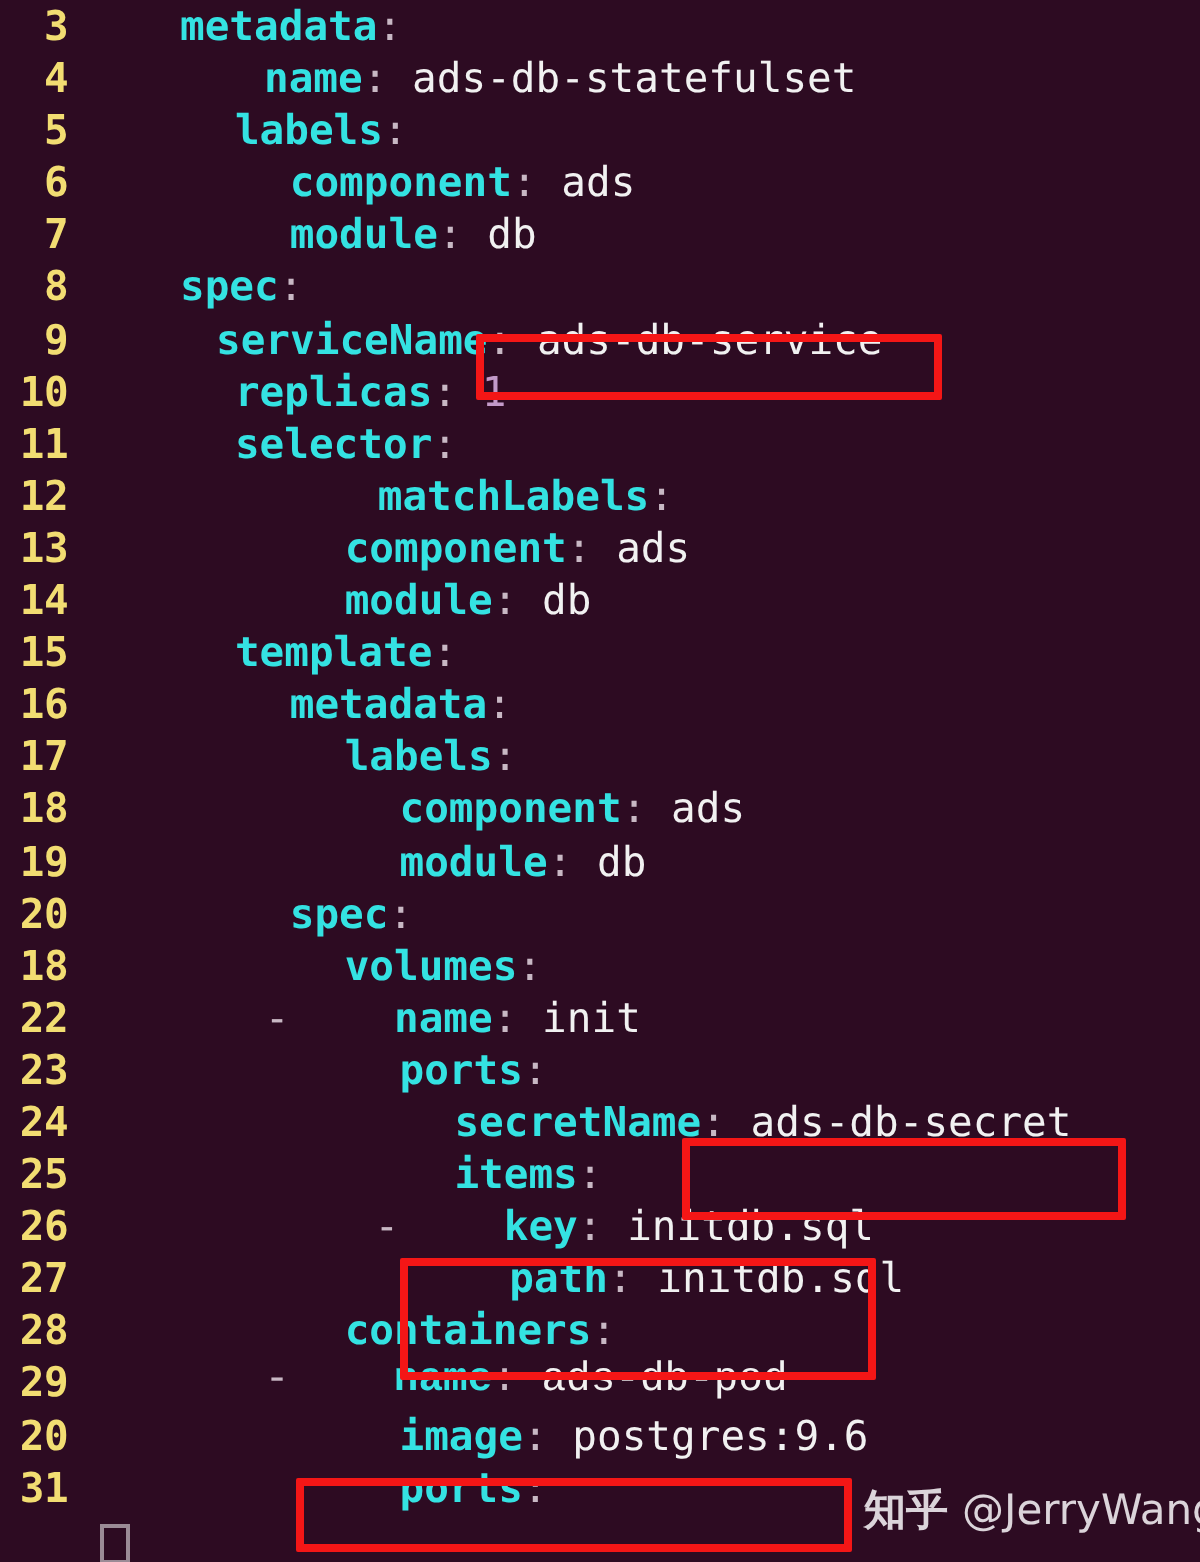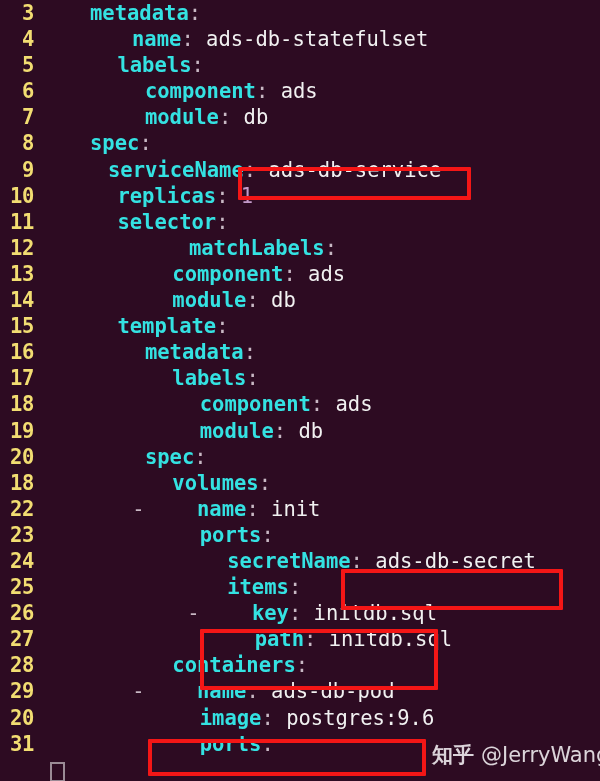--- a/index.html
+++ b/index.html
@@ -113,21 +113,21 @@
       <div class="code-line"><span class="lineno">19</span><span class="linetext" style="left: 159.76px;"><span class="k">module</span><span class="p">:</span><span class="v"> db</span></span></div>
       <div class="code-line"><span class="lineno">20</span><span class="linetext" style="left: 104.88px;"><span class="k">spec</span><span class="p">:</span></span></div>
       <div class="code-line"><span class="lineno">18</span><span class="linetext" style="left: 132.32px;"><span class="k">volumes</span><span class="p">:</span></span></div>
       <div class="code-line"><span class="lineno">22</span><span class="linetext" style="left: 132.32px;"><span class="p">- </span><span class="k">name</span><span class="p">:</span><span class="v"> init</span></span></div>
       <div class="code-line"><span class="lineno">23</span><span class="linetext" style="left: 159.76px;"><span class="k">ports</span><span class="p">:</span></span></div>
       <div class="code-line"><span class="lineno">24</span><span class="linetext" style="left: 187.2px;"><span class="k">secretName</span><span class="p">:</span><span class="v"> ads-db-secret</span></span></div>
       <div class="code-line"><span class="lineno">25</span><span class="linetext" style="left: 187.2px;"><span class="k">items</span><span class="p">:</span></span></div>
       <div class="code-line"><span class="lineno">26</span><span class="linetext" style="left: 187.2px;"><span class="p">- </span><span class="k">key</span><span class="p">:</span><span class="v"> initdb.sql</span></span></div>
       <div class="code-line"><span class="lineno">27</span><span class="linetext" style="left: 214.64px;"><span class="k">path</span><span class="p">:</span><span class="v"> initdb.sql</span></span></div>
       <div class="code-line"><span class="lineno">28</span><span class="linetext" style="left: 132.32px;"><span class="k">containers</span><span class="p">:</span></span></div>
-      <div class="code-line"><span class="lineno">29</span><span class="linetext" style="left: 132.32px;"><span class="p">- </span><span class="k">name</span><span class="p">:</span><span class="v"> ads-db-pod</span></span></div>
+      <div class="code-line"><span class="lineno">29</span><span class="linetext" style="left: 132.32px; font-family: Liberation Mono, monospace;"><span class="p">- </span><span class="k">name</span><span class="p">:</span><span class="v"> ads-db-pod</span></span></div>
       <div class="code-line"><span class="lineno">20</span><span class="linetext" style="left: 159.76px;"><span class="k">image</span><span class="p">:</span><span class="v"> postgres:9.6</span></span></div>
       <div class="code-line"><span class="lineno">31</span><span class="linetext" style="left: 159.76px;"><span class="k">ports</span><span class="p">:</span></span></div>
     </div>
 
   <div class="hl" id="hl-service"></div>
   <div class="hl" id="hl-secret"></div>
   <div class="hl" id="hl-items"></div>
   <div class="hl" id="hl-image"></div>
 
   <div id="cursor"></div>

